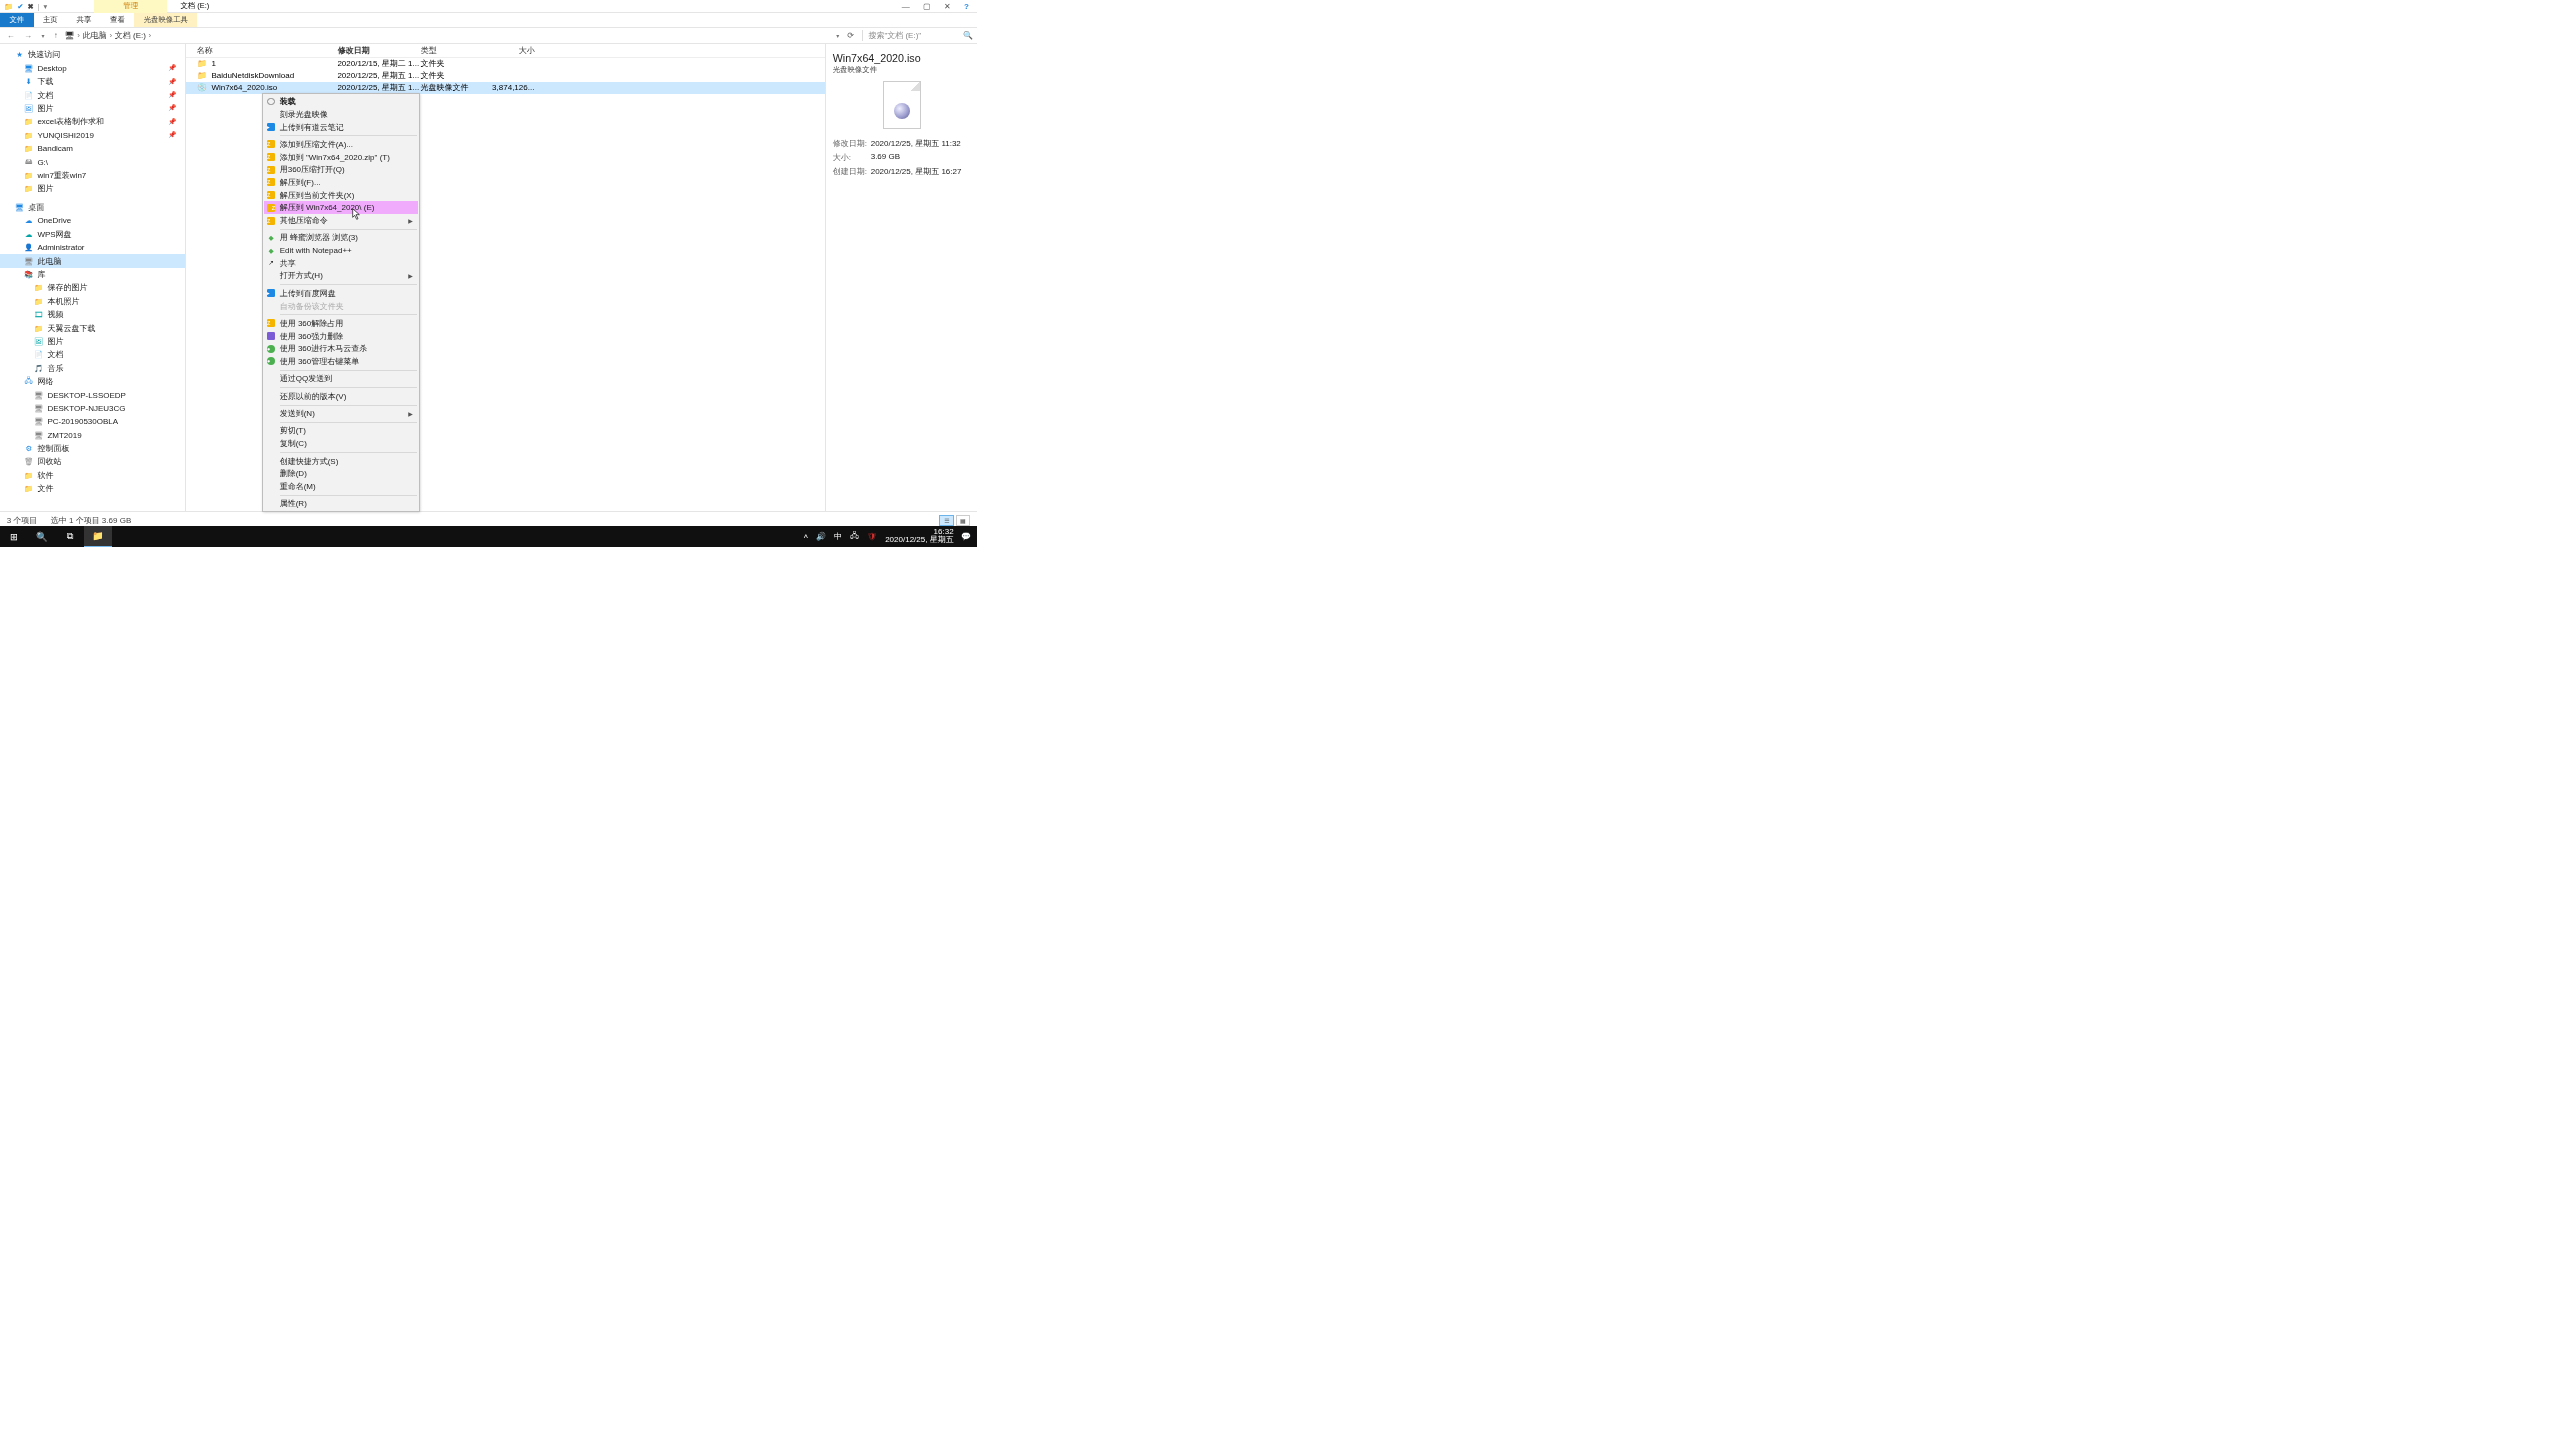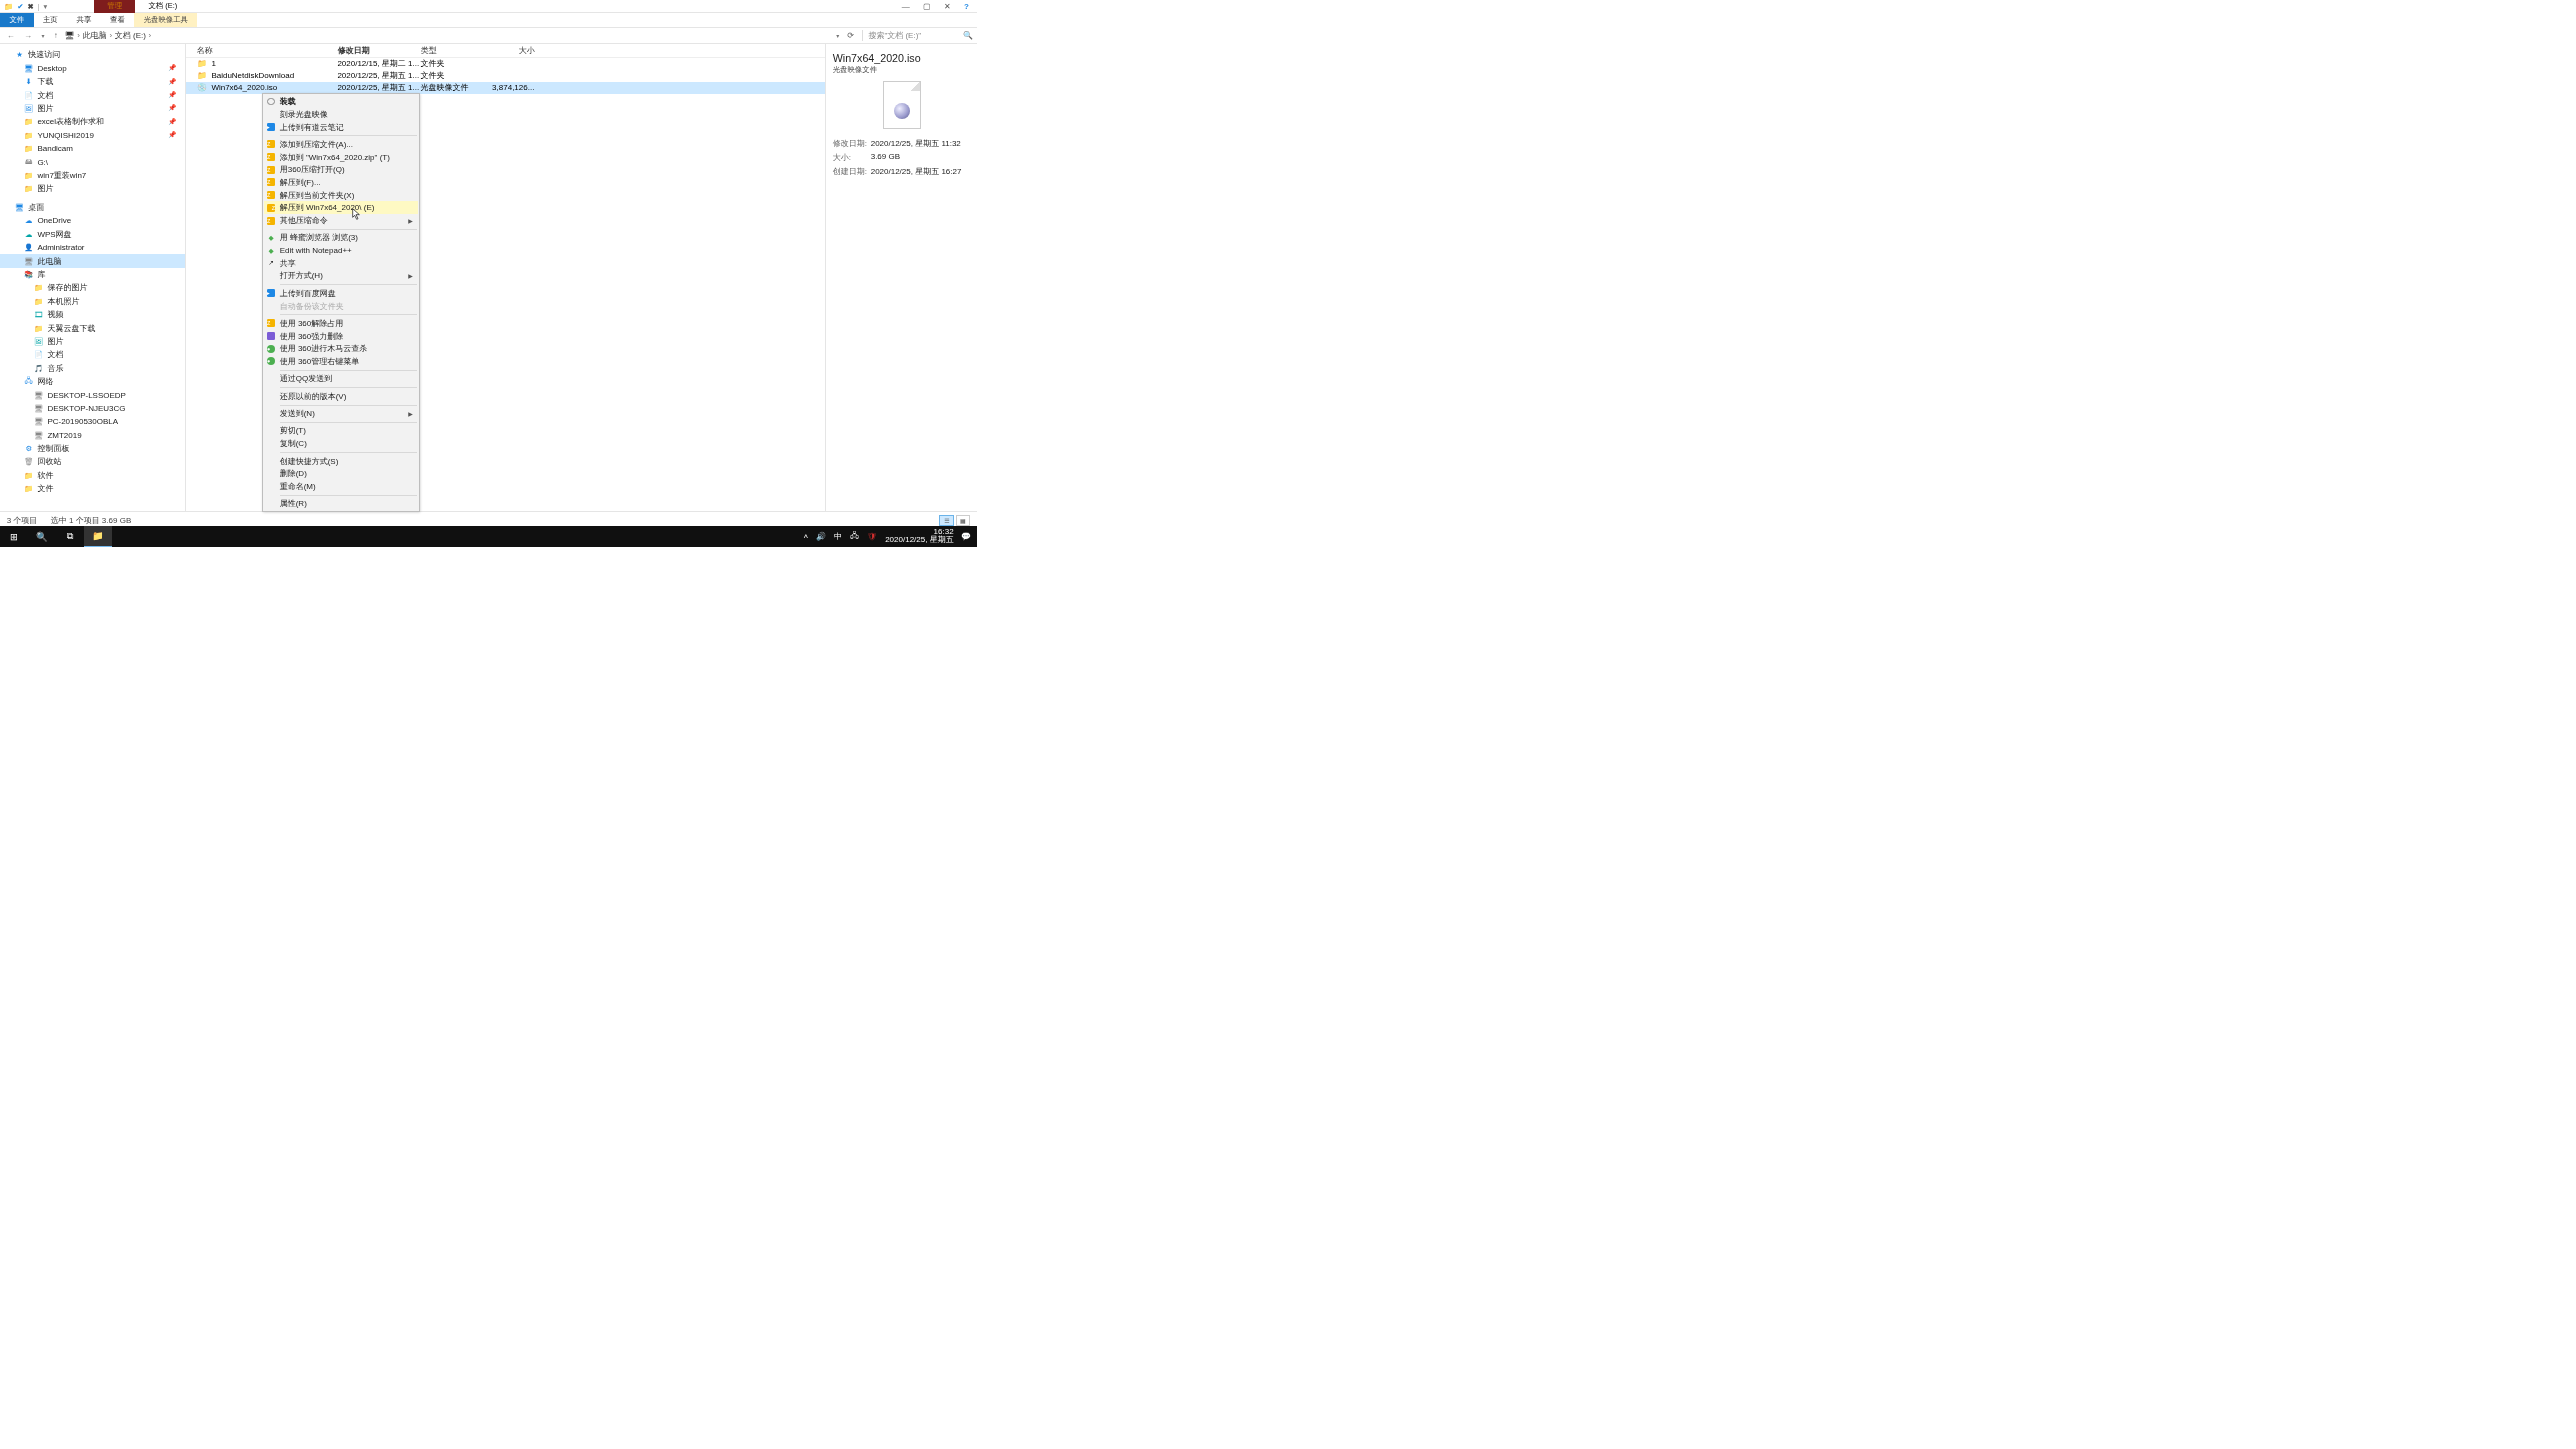--- a/index.html
+++ b/index.html
@@ -4,21 +4,21 @@
 <style>
   * { box-sizing: border-box; margin: 0; padding: 0; font-family: "Microsoft YaHei", "Segoe UI", sans-serif; font-size: 8px; }
   body { background: #fff; width: 977px; height: 547px; overflow: hidden; position: relative; }
 
   
   .titlebar { height: 13.4px; display: flex; align-items: center; background: #fff; border-bottom: 0.7px solid #e5e5e5; }
   .qa-toolbar { display: flex; align-items: center; gap: 4px; padding-left: 4px; }
   .qa-toolbar span { font-size: 7.4px; color: #444; }
   .qa-red { color: #d00; font-weight: bold; }
   .tab-section { margin-left: 47px; display: flex; align-items: stretch; height: 13.4px; }
-  .tab-ctx { background: #7f1d1d; color: #cc7a00; padding: 0 13px; display: flex; align-items: center; font-size: 7.4px; font-family: Liberation Serif, serif; }
+  .tab-ctx { background: #fef9c3; color: #cc7a00; padding: 0 29px; display: flex; align-items: center; font-size: 7.4px; font-family: Liberation Serif, serif; }
   .title-txt { padding: 0 13.4px; display: flex; align-items: center; font-size: 7.4px; }
   .win-ctrls { margin-left: auto; display: flex; align-items: center; gap: 13.4px; padding-right: 8px; color: #555; }
   .win-ctrls span { font-size: 8px; }
 
   
   .ribbon { height: 14.8px; display: flex; align-items: stretch; border-bottom: 0.7px solid #e5e5e5; }
   .ribbon-tab { padding: 0 9.4px; display: flex; align-items: center; font-size: 7.4px; color: #222; }
   .ribbon-tab.active { background: #1979ca; color: #fff; }
   .ribbon-ctx { background: #fff1c2; color: #444; }
 
@@ -62,21 +62,21 @@
   .det-thumb { width: 38px; height: 48px; border: 0.7px solid #ccc; margin: 2.7px auto 9.4px; position: relative; background:#fff; }
   .det-thumb::before { content:""; position:absolute; right:0; top:0; width:9.4px; height:9.4px; background:linear-gradient(135deg,#fff 50%,#ddd 50%); }
   .det-thumb::after { content:""; position:absolute; left:10.7px; top:21.5px; width:16px; height:16px; border-radius:50%; background:radial-gradient(circle at 35% 35%, #eef, #99c 60%, #558); }
   .det-row { display: flex; font-size: 7.4px; margin-bottom: 2.7px; }
   .det-label { color: #666; width: 38px; }
   .det-val { color: #222; flex: 1; }
 
   
   .ctxmenu { position: absolute; left: 262px; top: 93px; width: 158px; background: #f2f2f2; border: 0.7px solid #bdbdbd; box-shadow: 1.3px 1.3px 2.7px rgba(0,0,0,.25); padding: 1.3px 0.7px; z-index: 50; }
   .cm-item { display: flex; align-items: center; height: 12.7px; padding: 0 5.4px 0 16px; font-size: 7.4px; color: #222; position: relative; }
-  .cm-item.highlight { background: #fef9c3; text-align: right; }
+  .cm-item.highlight { background: #f0abfc; text-align: right; }
   .cm-item.disabled { color: #aaa; }
   .cm-item .cm-ico { position: absolute; left: 2.7px; width: 9.4px; height: 9.4px; display: flex; align-items: center; justify-content: center; font-size: 6.7px; }
   .cm-item .arrow { margin-left: auto; color: #555; font-size: 6px; }
   .cm-sep { height: 0.7px; background: #d8d8d8; margin: 2px 1.3px 2px 16px; }
   .ico-archive { background:#f5b400; color:#fff; border-radius:1.3px; width:8px; height:8px; line-height:8px; font-size:5.4px; }
   .ico-360 { background:#4caf50; color:#fff; border-radius:50%; width:8px;height:8px;line-height:8px;font-size:5.4px; }
   .ico-blue { background:#1e88e5; color:#fff; border-radius:1.3px; width:8px;height:8px;line-height:8px;font-size:5.4px; }
   .ico-purple { background:#7b5cd6; width:8px;height:8px;border-radius:1.3px; }
   .ico-share { font-size:7.4px; }
   .ico-disc { width:7.4px;height:7.4px;border:0.7px solid #888;border-radius:50%; }

